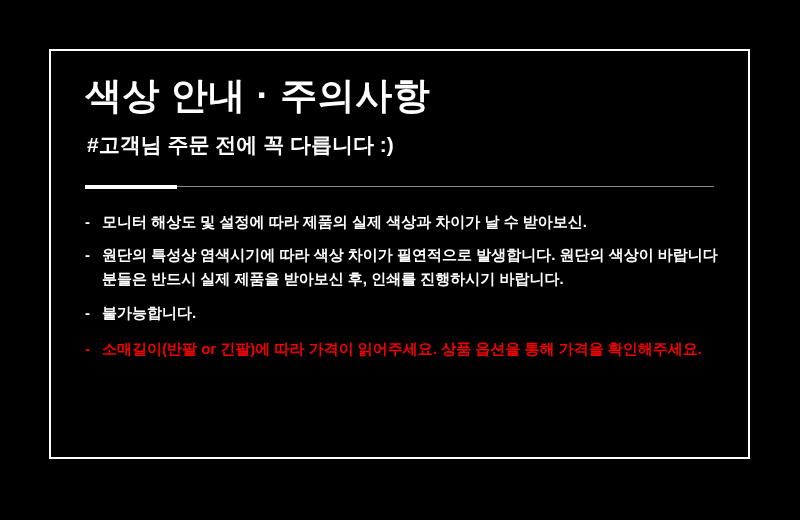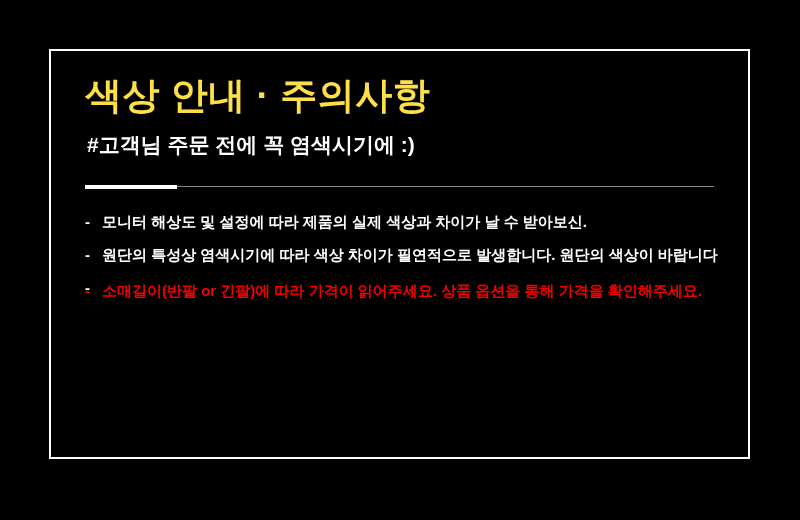--- a/index.html
+++ b/index.html
@@ -37,21 +37,21 @@
   .inner {
     position: absolute;
     left: 34px;
     top: 24px;
     right: 24px;
     bottom: 10px;
   }
 
   
   .title {
-    color: #fde047;
+    color: #ffffff;
     font-size: 37px;
     font-weight: 700;
     letter-spacing: 0.5px;
     line-height: 1.15;
     margin: 0;
     white-space: nowrap;
   }
 
   .subtitle {
     color: #ffffff;
@@ -130,41 +130,43 @@
 </head>
 <body>
 
 <div class="canvas">
 
   <div class="notice-frame">
     <div class="inner">
 
       <h1 class="title">색상 안내 · 주의사항</h1>
 
-      <h2 class="subtitle">#고객님 주문 전에 꼭 염색시기에 :)</h2>
+      <h2 class="subtitle">#고객님 주문 전에 꼭 다릅니다 :)</h2>
 
       <div class="divider">
         <div class="divider-rule"></div>
         <div class="divider-stub"></div>
       </div>
 
       <ul class="notes">
 
         <li class="note">
           <span class="dash">-</span>
           <span class="note-line">모니터 해상도 및 설정에 따라 제품의 실제 색상과 차이가 날 수 받아보신.</span>
         </li>
 
         <li class="note">
           <span class="dash">-</span>
           <span class="note-line">원단의 특성상 염색시기에 따라 색상 차이가 필연적으로 발생합니다. 원단의 색상이 바랍니다</span>
+          <span class="note-line">분들은 반드시 실제 제품을 받아보신 후, 인쇄를 진행하시기 바랍니다.</span>
         </li>
 
         <li class="note">
           <span class="dash">-</span>
+          <span class="note-line">불가능합니다.</span>
         </li>
 
         <li class="note highlight spaced">
           <span class="dash">-</span>
           <span class="note-line">소매길이(반팔 or 긴팔)에  따라 가격이 읽어주세요. 상품 옵션을 통해 가격을 확인해주세요.</span>
         </li>
 
       </ul>
 
     </div>

